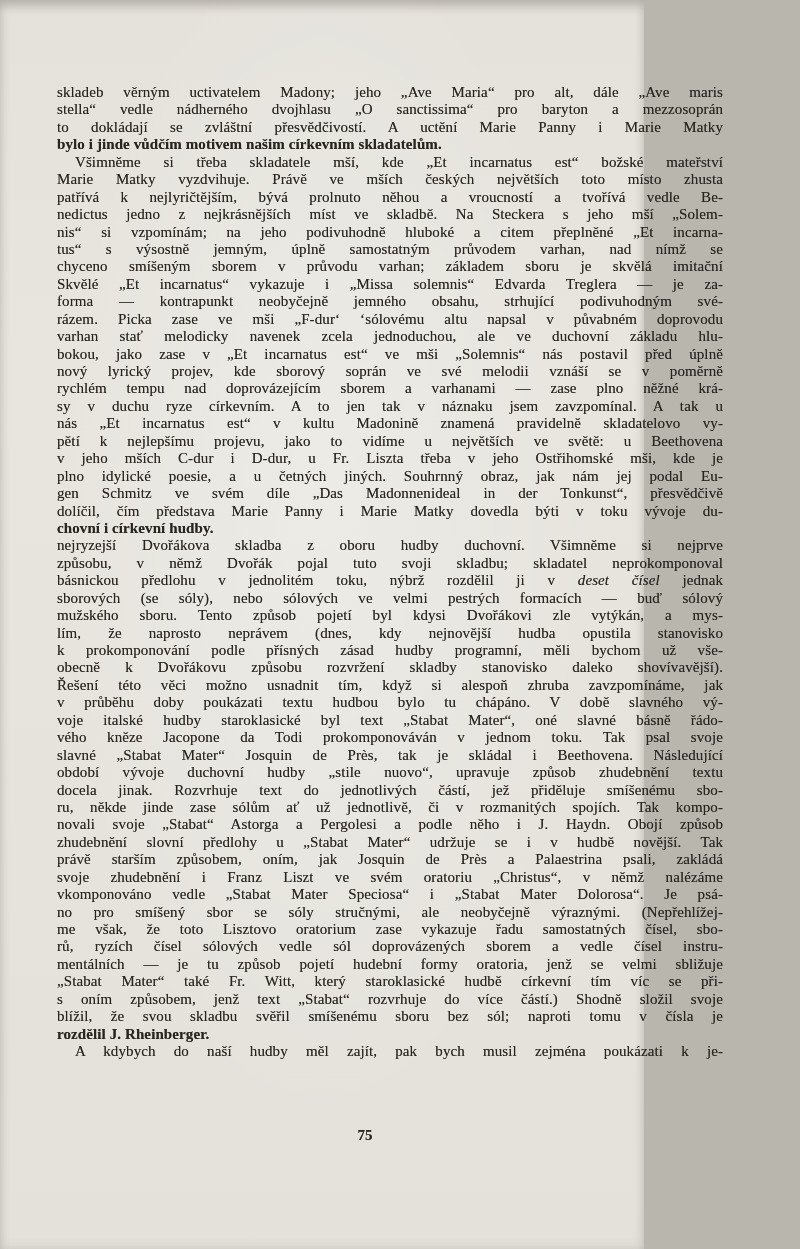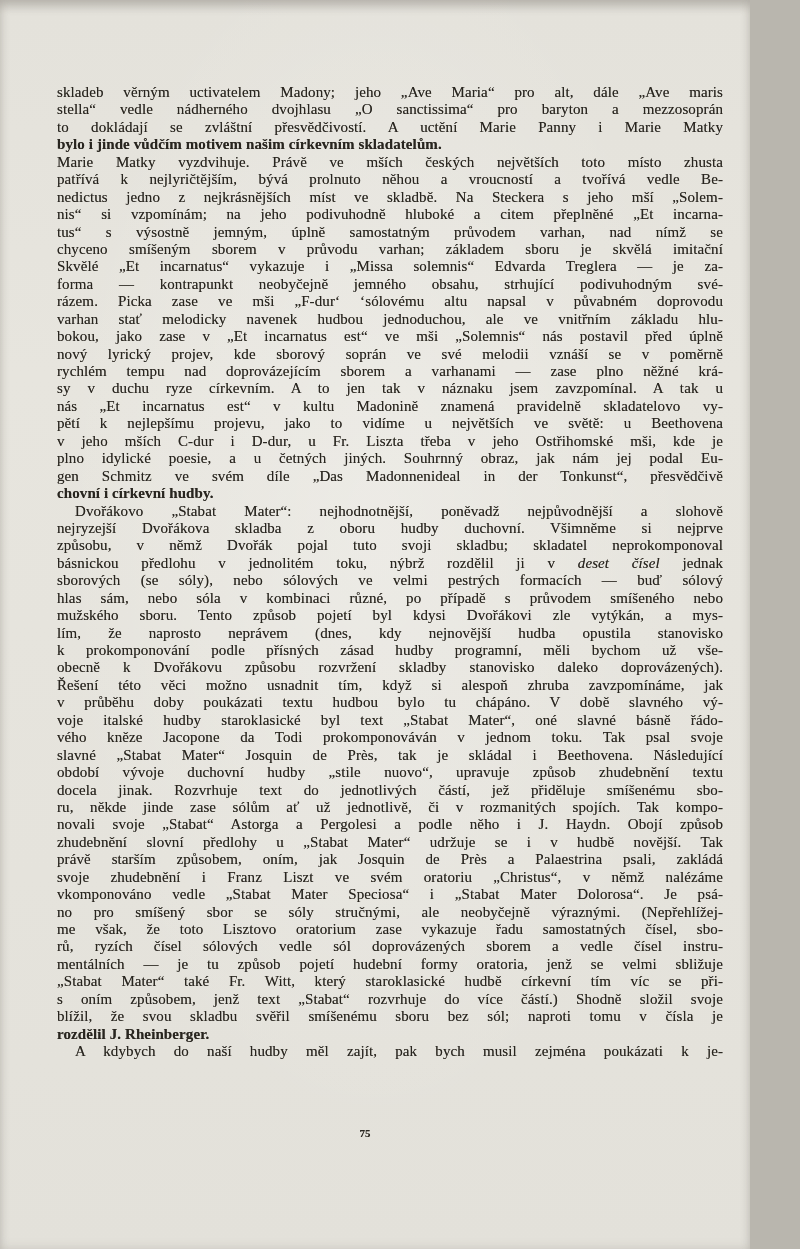--- a/index.html
+++ b/index.html
@@ -4,21 +4,21 @@
 <style>
   html,body{margin:0;padding:0;}
   body{
     width:800px;height:1249px;
     background:#b9b6ae;
     font-family:"Liberation Serif","DejaVu Serif",serif;
     overflow:hidden;
   }
   .page{
     position:relative;
-    width:750px;height:1249px;
+    width:644px;height:1249px;
     background:
       radial-gradient(ellipse at 50% 42%, rgba(255,255,255,0.25) 0%, rgba(255,255,255,0) 60%),
       linear-gradient(180deg, #d9d6cf 0px, #e4e2db 14px, #e7e5de 30%, #e5e3dc 70%, #e3e1da 100%);
     box-shadow:inset 0 6px 10px rgba(90,88,80,0.25), inset 0 -3px 8px rgba(120,116,106,0.12);
   }
   .textblock{
     position:absolute;
     left:57px; top:84px; width:666px;
     font-size:15px;
     line-height:17.45px;
@@ -37,66 +37,66 @@
     text-align-last:left;
     font-weight:bold;
   }
   .line.indent{
     padding-left:18px;
   }
   .pagenum{
     position:absolute;
     left:0; top:1127px; width:730px;
     text-align:center;
-    font-size:11px;
+    font-size:15px;
     font-weight:bold;
     color:#2b2822;
     text-shadow:0 0 0.5px rgba(45,40,32,0.5);
   }
   i{}
 </style>
 </head>
 <body>
 
 <div class="page">
   <div class="textblock" id="textblock">
       <div class="line">skladeb věrným uctivatelem Madony; jeho „Ave Maria“ pro alt, dále „Ave maris</div>
       <div class="line">stella“ vedle nádherného dvojhlasu „O sanctissima“ pro baryton a mezzosoprán</div>
       <div class="line">to dokládají se zvláštní přesvědčivostí. A uctění Marie Panny i Marie Matky</div>
       <div class="line endline">bylo i jinde vůdčím motivem našim církevním skladatelům.</div>
+      <div class="line indent">Všimněme si třeba skladatele mší, kde „Et incarnatus est“ božské mateřství</div>
       <div class="line">Marie Matky vyzdvihuje. Právě ve mších českých největších toto místo zhusta</div>
       <div class="line">patřívá k nejlyričtějším, bývá prolnuto něhou a vroucností a tvořívá vedle Be-</div>
       <div class="line">nedictus jedno z nejkrásnějších míst ve skladbě. Na Steckera s jeho mší „Solem-</div>
       <div class="line">nis“ si vzpomínám; na jeho podivuhodně hluboké a citem přeplněné „Et incarna-</div>
       <div class="line">tus“ s výsostně jemným, úplně samostatným průvodem varhan, nad nímž se</div>
       <div class="line">chyceno smíšeným sborem v průvodu varhan; základem sboru je skvělá imitační</div>
       <div class="line">Skvělé „Et incarnatus“ vykazuje i „Missa solemnis“ Edvarda Treglera — je za-</div>
       <div class="line">forma — kontrapunkt neobyčejně jemného obsahu, strhující podivuhodným své-</div>
       <div class="line">rázem. Picka zase ve mši „F-dur‘ ‘sólovému altu napsal v půvabném doprovodu</div>
-      <div class="line">varhan stať melodicky navenek hudbou jednoduchou, ale ve vnitřním základu hlu-</div>
+      <div class="line">varhan stať melodicky navenek zcela jednoduchou, ale ve duchovní základu hlu-</div>
       <div class="line">bokou, jako zase v „Et incarnatus est“ ve mši „Solemnis“ nás postavil před úplně</div>
       <div class="line">nový lyrický projev, kde sborový soprán ve své melodii vznáší se v poměrně</div>
       <div class="line">rychlém tempu nad doprovázejícím sborem a varhanami — zase plno něžné krá-</div>
       <div class="line">sy v duchu ryze církevním. A to jen tak v náznaku jsem zavzpomínal. A tak u</div>
       <div class="line">nás „Et incarnatus est“ v kultu Madonině znamená pravidelně skladatelovo vy-</div>
       <div class="line">pětí k nejlepšímu projevu, jako to vidíme u největších ve světě: u Beethovena</div>
       <div class="line">v jeho mších C-dur i D-dur, u Fr. Liszta třeba v jeho Ostřihomské mši, kde je</div>
       <div class="line">plno idylické poesie, a u četných jiných. Souhrnný obraz, jak nám jej podal Eu-</div>
       <div class="line">gen Schmitz ve svém díle „Das Madonnenideal in der Tonkunst“, přesvědčivě</div>
+      <div class="line">dolíčil, čím představa Marie Panny i Marie Matky dovedla býti v toku vývoje du-</div>
       <div class="line endline">chovní i církevní hudby.</div>
-      <div class="line indent">Dvořákovo „Stabat Mater“: nejhodnotnější, poněvadž nejpůvodnější a slohově</div>
       <div class="line">nejryzejší Dvořákova skladba z oboru hudby duchovní. Všimněme si nejprve</div>
       <div class="line">způsobu, v němž Dvořák pojal tuto svoji skladbu; skladatel neprokomponoval</div>
       <div class="line">básnickou předlohu v jednolitém toku, nýbrž rozdělil ji v <i>deset čísel</i> jednak</div>
       <div class="line">sborových (se sóly), nebo sólových ve velmi pestrých formacích — buď sólový</div>
-      <div class="line">hlas sám, nebo sóla v kombinaci různé, po případě s průvodem smíšeného nebo</div>
       <div class="line">mužského sboru. Tento způsob pojetí byl kdysi Dvořákovi zle vytýkán, a mys-</div>
       <div class="line">lím, že naprosto neprávem (dnes, kdy nejnovější hudba opustila stanovisko</div>
       <div class="line">k prokomponování podle přísných zásad hudby programní, měli bychom už vše-</div>
-      <div class="line">obecně k Dvořákovu způsobu rozvržení skladby stanovisko daleko doprovázených).</div>
+      <div class="line">obecně k Dvořákovu způsobu rozvržení skladby stanovisko daleko shovívavější).</div>
       <div class="line">Řešení této věci možno usnadnit tím, když si alespoň zhruba zavzpomínáme, jak</div>
       <div class="line">v průběhu doby poukázati textu hudbou bylo tu chápáno. V době slavného vý-</div>
       <div class="line">voje italské hudby staroklasické byl text „Stabat Mater“, oné slavné básně řádo-</div>
       <div class="line">vého kněze Jacopone da Todi prokomponováván v jednom toku. Tak psal svoje</div>
       <div class="line">slavné „Stabat Mater“ Josquin de Près, tak je skládal i Beethovena. Následující</div>
       <div class="line">období vývoje duchovní hudby „stile nuovo“, upravuje způsob zhudebnění textu</div>
       <div class="line">docela jinak. Rozvrhuje text do jednotlivých částí, jež přiděluje smíšenému sbo-</div>
       <div class="line">ru, někde jinde zase sólům ať už jednotlivě, či v rozmanitých spojích. Tak kompo-</div>
       <div class="line">novali svoje „Stabat“ Astorga a Pergolesi a podle něho i J. Haydn. Obojí způsob</div>
       <div class="line">zhudebnění slovní předlohy u „Stabat Mater“ udržuje se i v hudbě novější. Tak</div>

